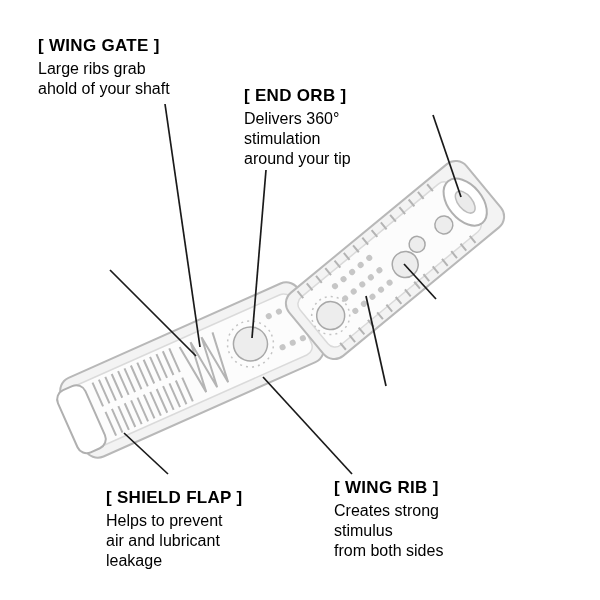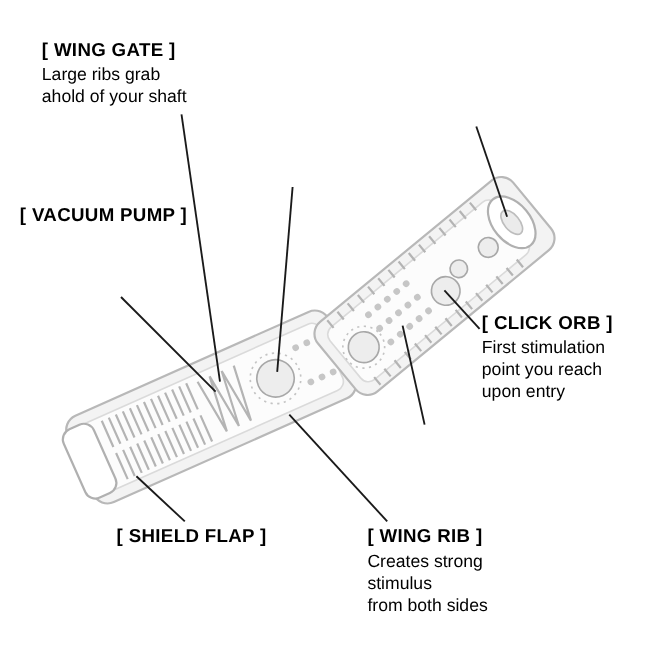--- a/index.html
+++ b/index.html
@@ -89,36 +89,38 @@
       <line class="leader" x1="352" y1="474" x2="263" y2="377"></line>
     </g>
   </svg>
 
   <div class="callout" style="left:38px; top:36px">
     <div class="callout-title">[ WING GATE ]</div>
     <div class="callout-desc">Large ribs grab
 ahold of your shaft</div>
   </div>
 
+  <div class="callout" style="left:244px; top:86px">
+    <div class="callout-title">[ END ORB ]</div>
+    <div class="callout-desc">Delivers 360°
+stimulation
+around your tip</div>
+  </div>
 
 
   <div class="callout" style="left:18px; top:186px">
-    <div class="callout-title">[ VACUUM PUMP ]</div>
-  </div>
-
-  <div class="callout" style="left:438px; top:284px">
-    <div class="callout-title">[ CLICK ORB ]</div>
-    <div class="callout-desc">First stimulation
-point you reach
-upon entry</div>
   </div>
 
 
-  <div class="callout" style="left:106px; top:478px">
+
+  <div class="callout" style="left:106px; top:488px">
     <div class="callout-title">[ SHIELD FLAP ]</div>
+    <div class="callout-desc">Helps to prevent
+air and lubricant
+leakage</div>
   </div>
 
   <div class="callout" style="left:334px; top:478px">
     <div class="callout-title">[ WING RIB ]</div>
     <div class="callout-desc">Creates strong
 stimulus
 from both sides</div>
   </div>
 
 </div>

